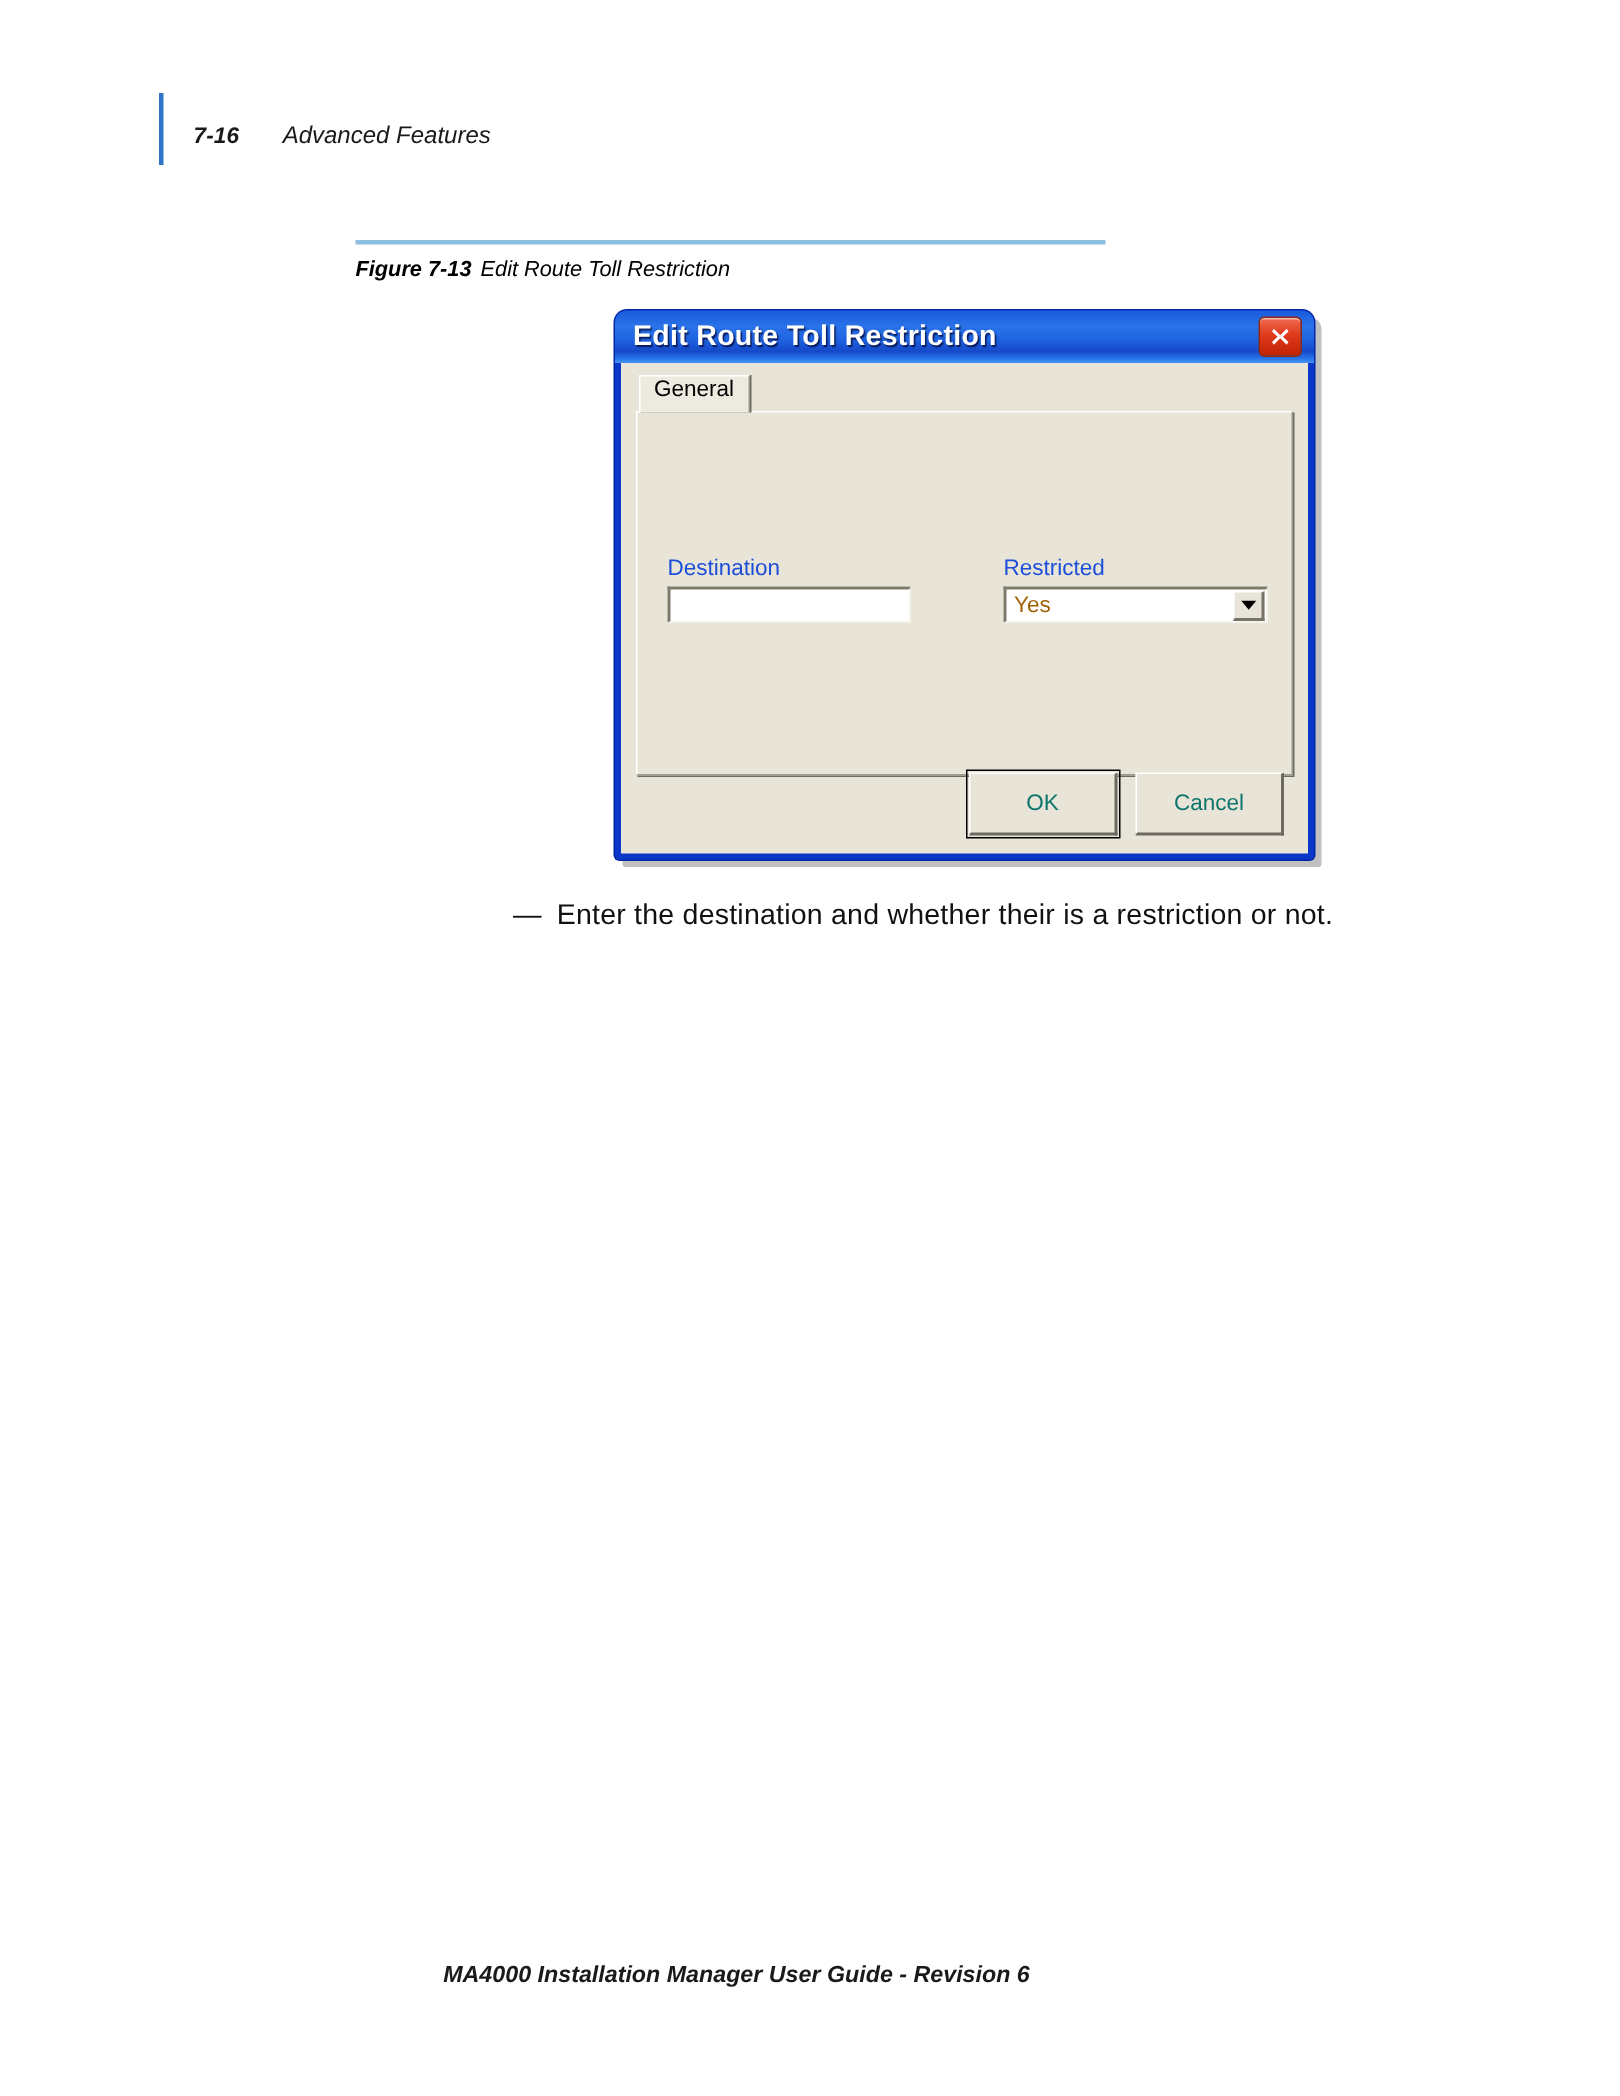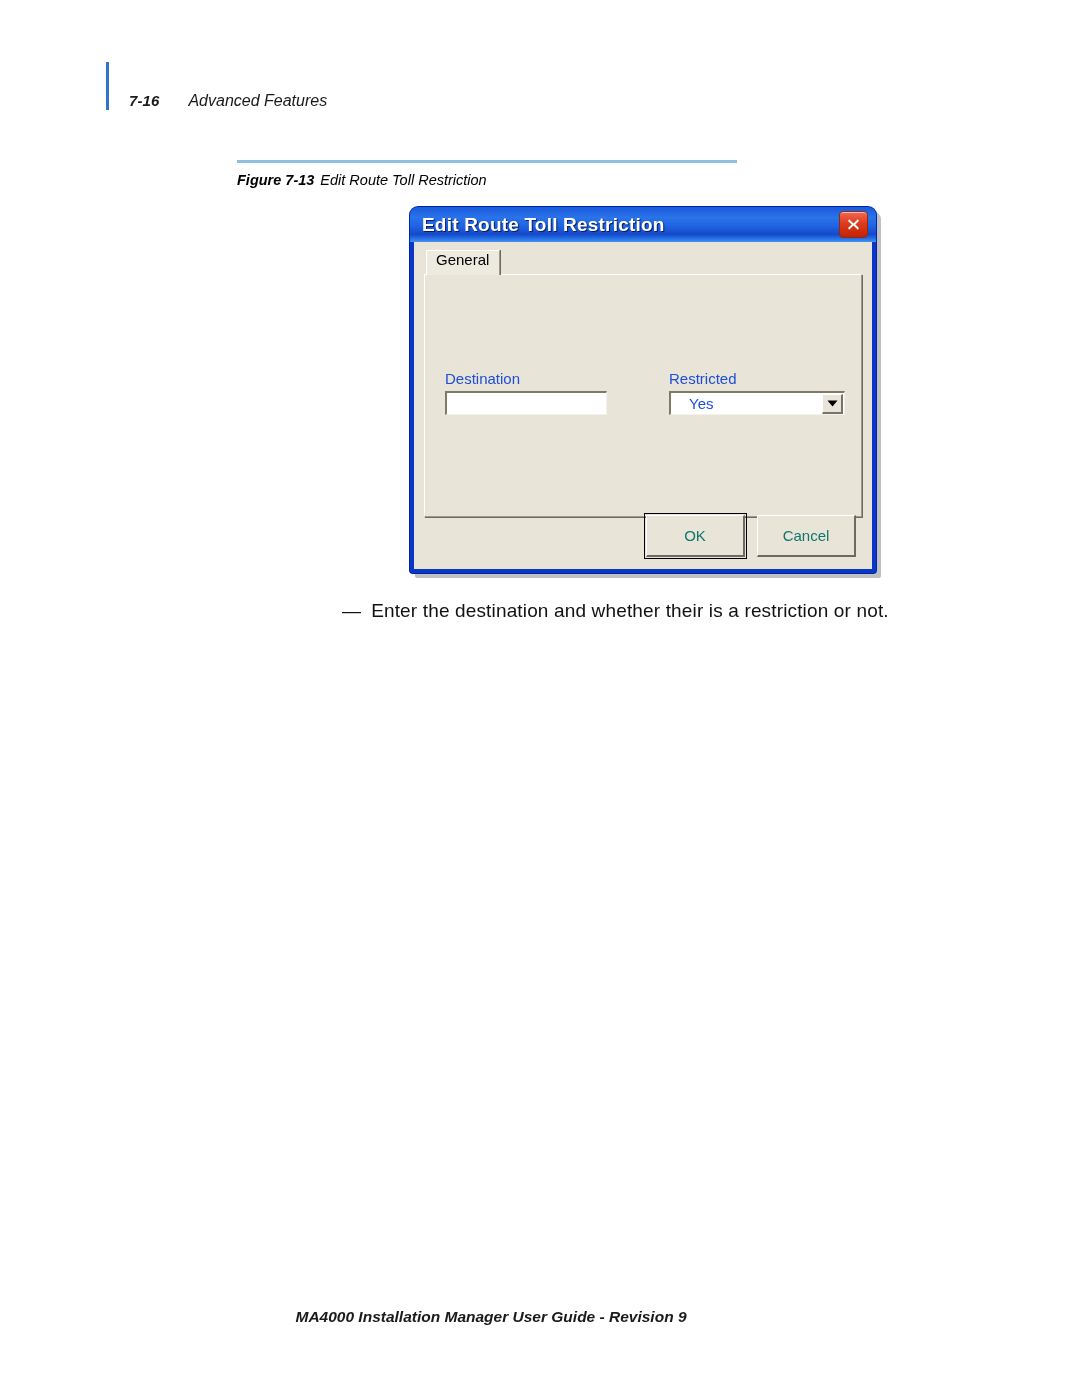--- a/index.html
+++ b/index.html
@@ -15,21 +15,21 @@
     color: #000000;
     overflow: hidden;
   }
 
   
   .page-header {
     position: absolute;
     left: 106px;
     top: 62px;
     display: flex;
-    align-items: flex-end;
+    align-items: center;
     height: 48px;
   }
   .header-rule {
     width: 3px;
     height: 48px;
     background: #2E74C8;
     flex: 0 0 auto;
   }
   .header-text {
     display: flex;
@@ -231,22 +231,22 @@
     border-top: 2px solid #7E7A6B;
     border-left: 2px solid #7E7A6B;
     border-right: 1px solid #F4F2EA;
     border-bottom: 1px solid #F4F2EA;
     display: flex;
     align-items: center;
     position: relative;
   }
   .combo-value {
     font-size: 15px;
-    padding-left: 18px;
-    color: #1d4ed8;
+    padding-left: 5px;
+    color: #a16207;
     flex: 1;
   }
   .combo-arrow-btn {
     width: 21px;
     height: 20px;
     margin-right: 1px;
     background: #E8E4D8;
     border-top: 1px solid #FFFFFF;
     border-left: 1px solid #FFFFFF;
     border-right: 2px solid #77736A;
@@ -384,13 +384,13 @@
       <button class="xp-button btn-cancel">Cancel</button>
     </div>
 
   </div>
 </div>
 
 <div class="body-line">
   <span class="dash">—</span><span>Enter the destination and whether their is a restriction or not.</span>
 </div>
 
-<div class="page-footer">MA4000 Installation Manager User Guide - Revision 9</div>
+<div class="page-footer">MA4000 Installation Manager User Guide - Revision 6</div>
 
 </body></html>

